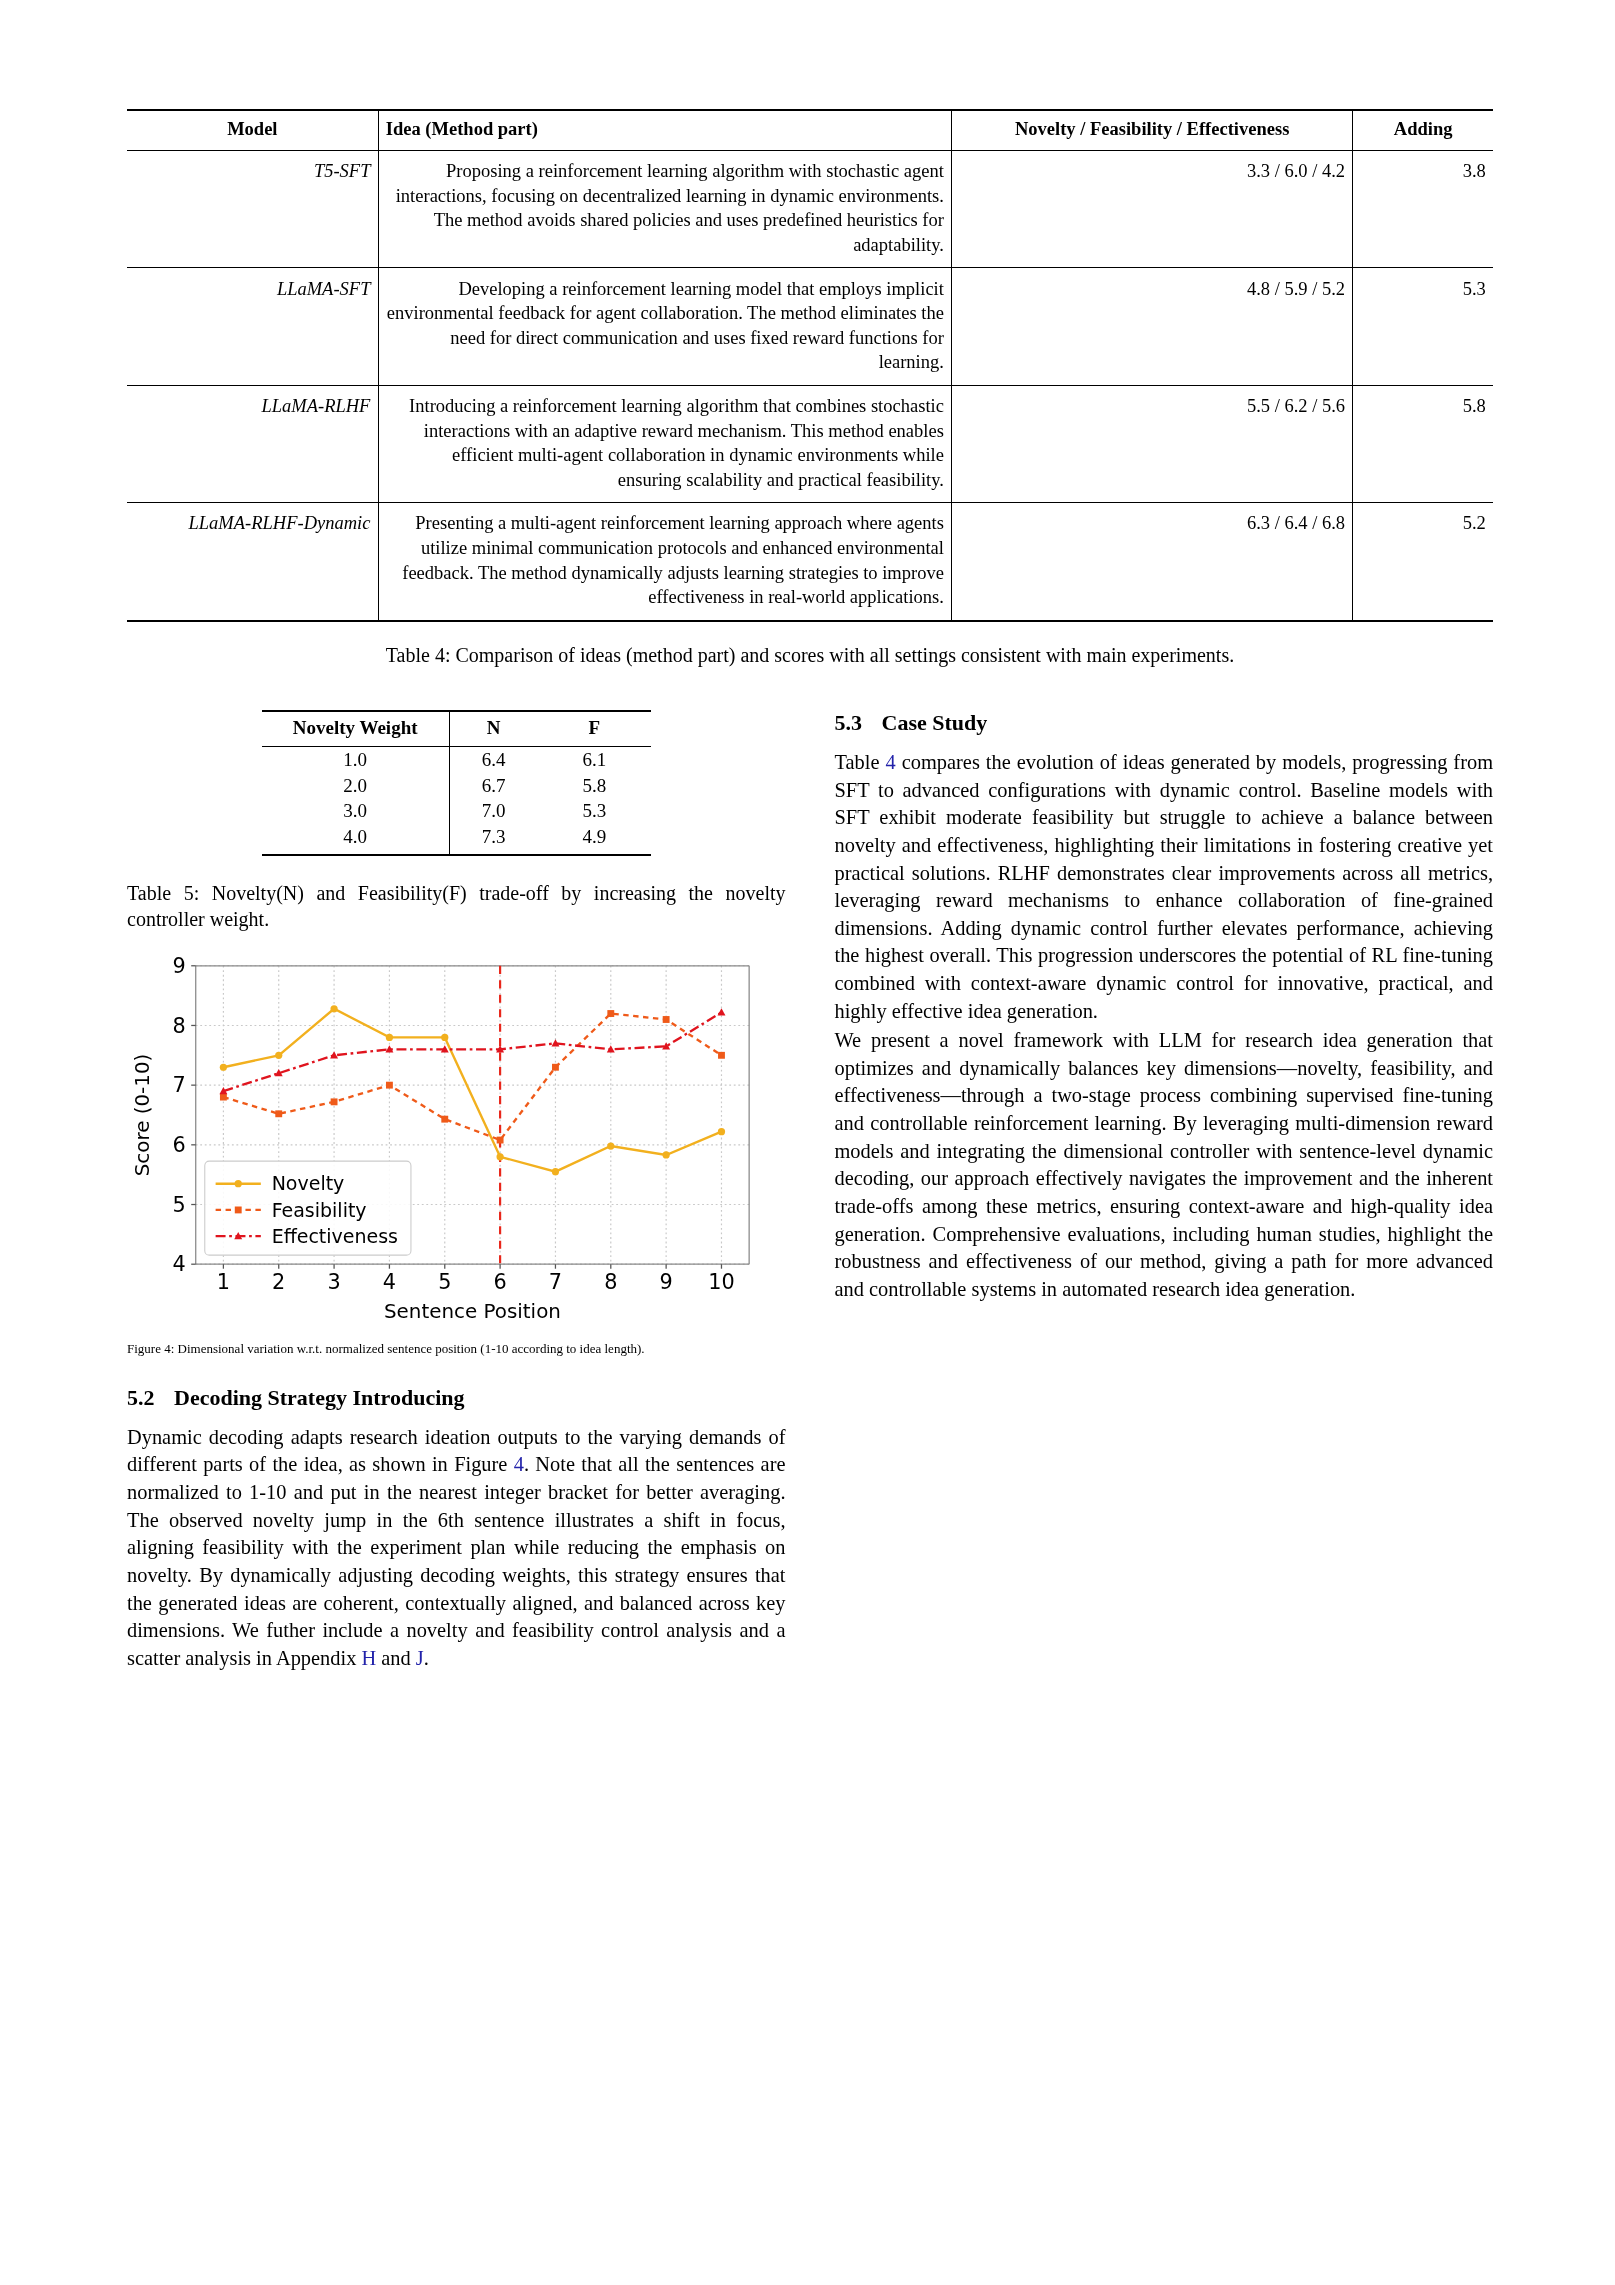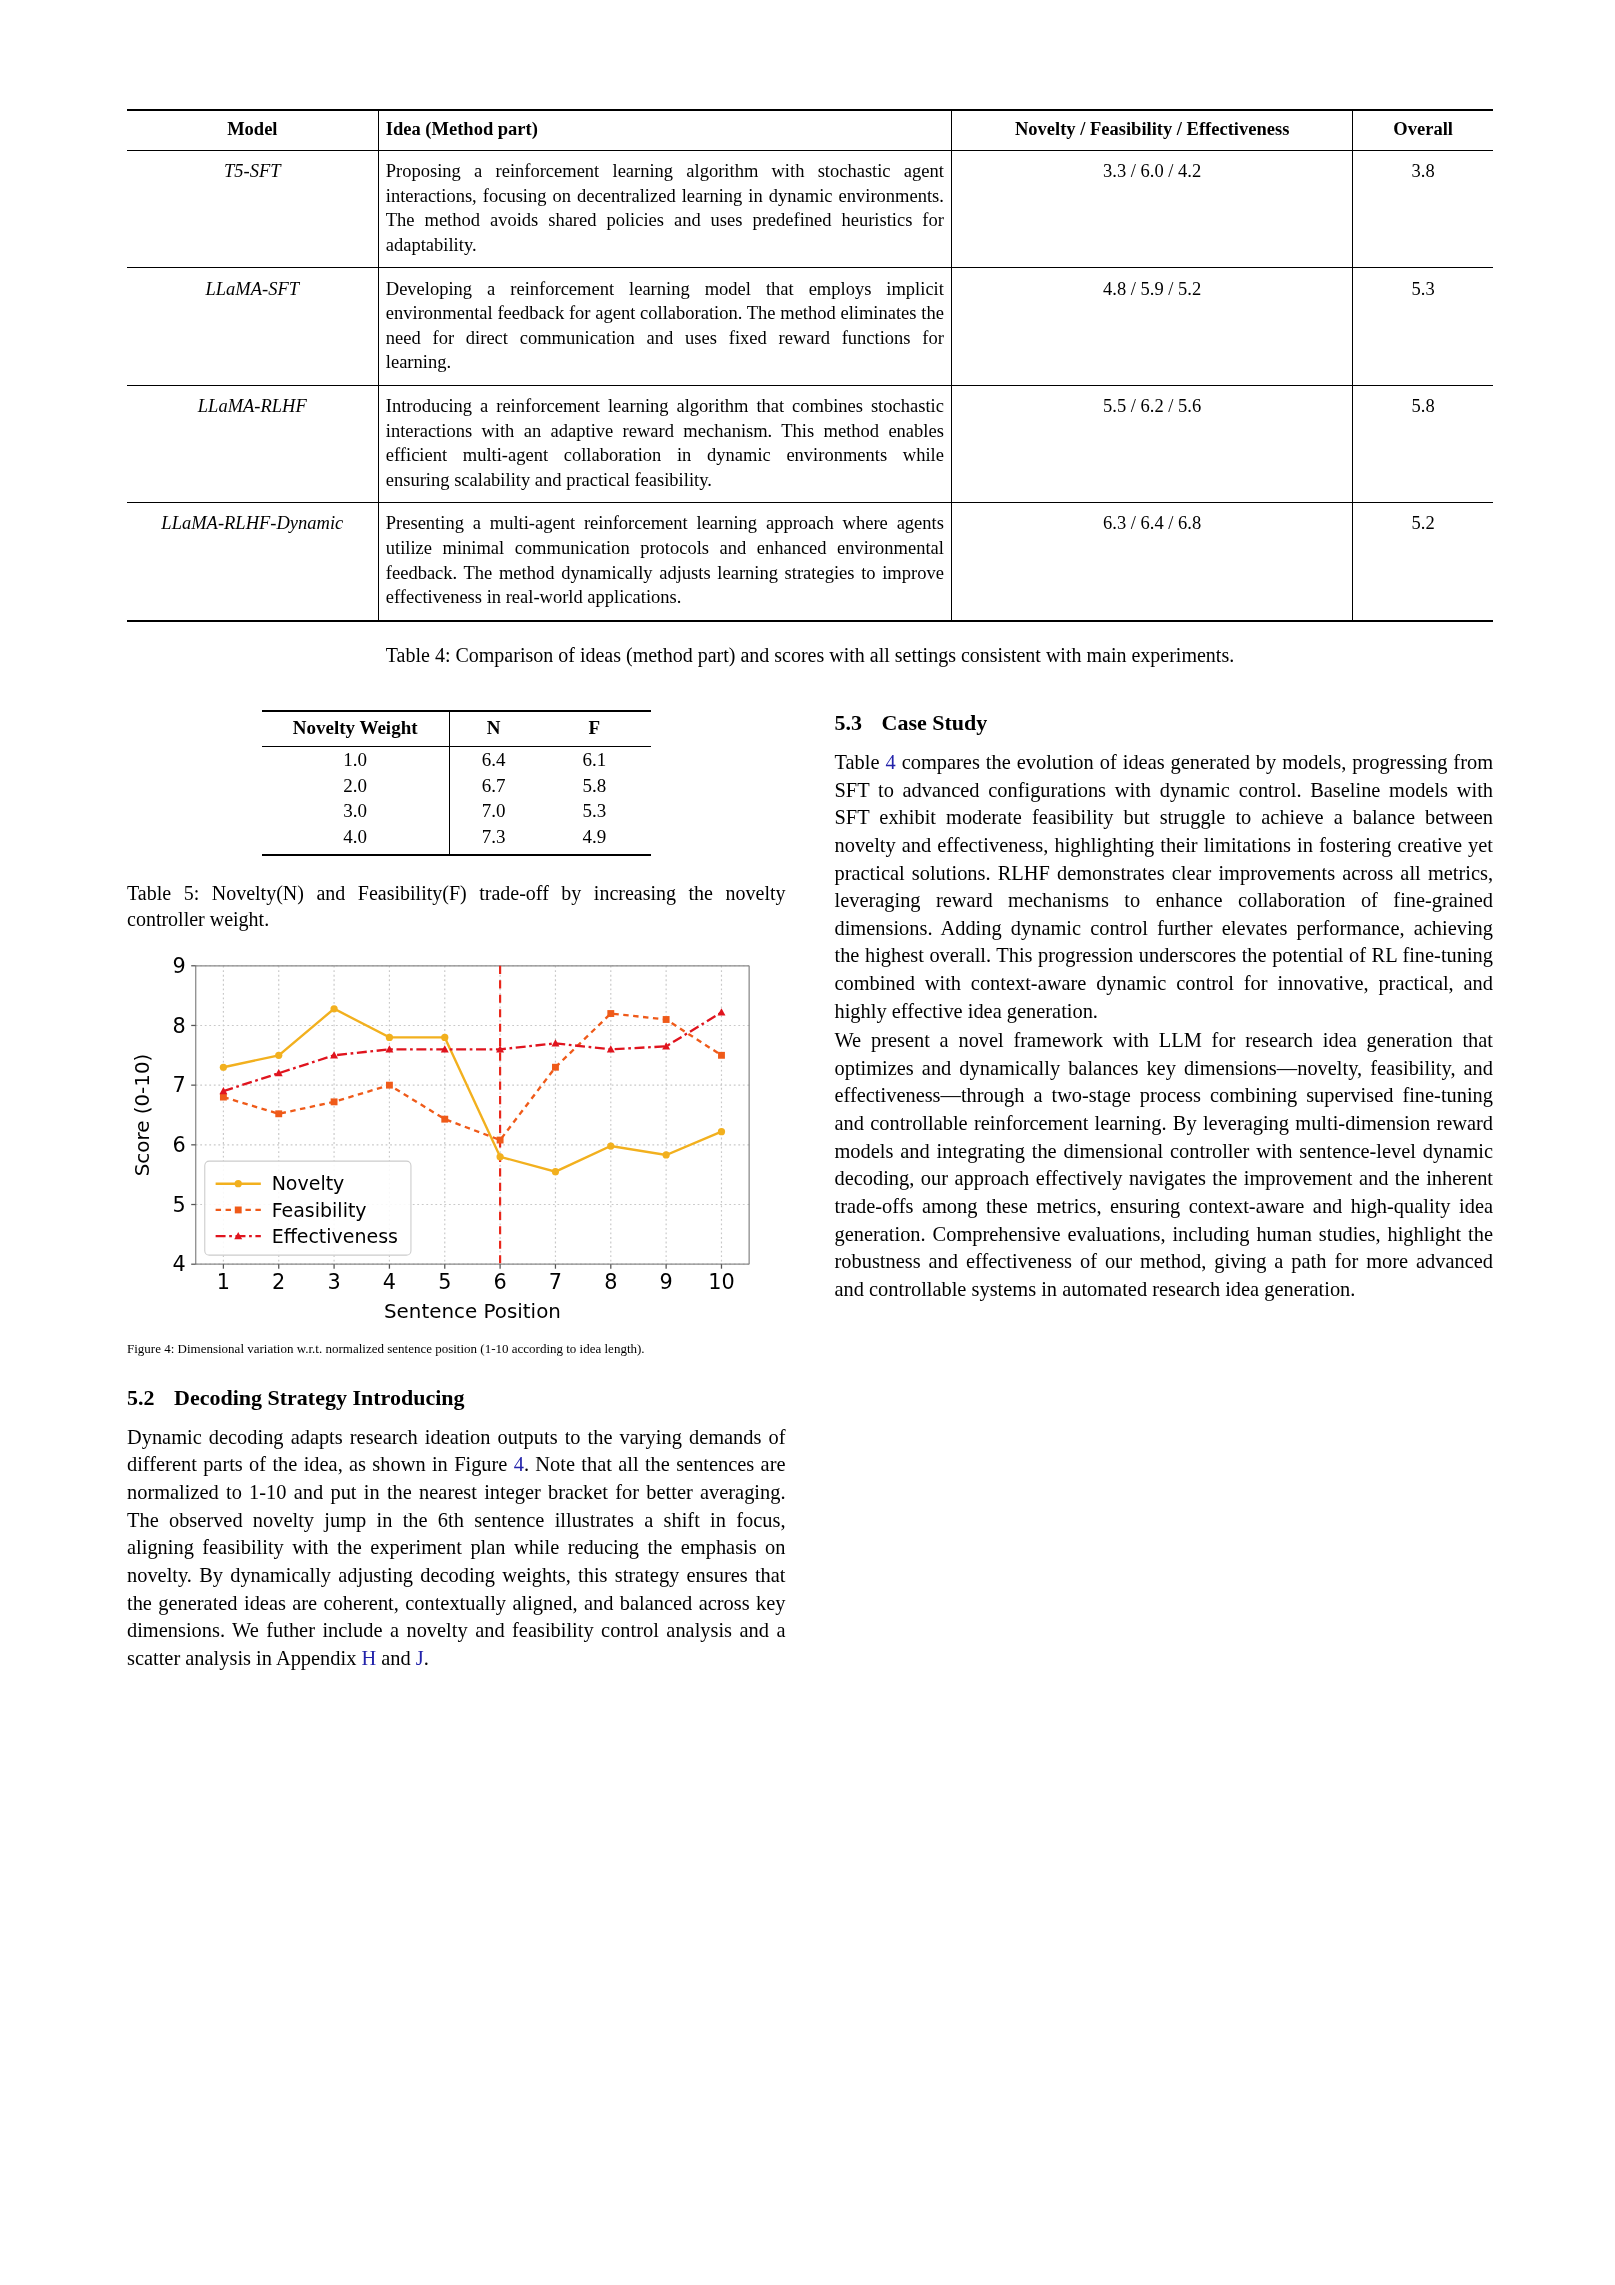--- a/index.html
+++ b/index.html
@@ -34,20 +34,21 @@
     padding: 6.3px 7.2px 8.1px 7.2px;
     vertical-align: middle;
   }
   .t4 thead tr.hdr th {
     border-top: 2.4px solid #000;
     border-bottom: 1.3px solid #000;
   }
   .t4 tbody td {
     vertical-align: top;
     padding: 8.1px 7.2px 10px 7.2px;
+    text-align: right;
   }
   .t4 tbody tr + tr td { border-top: 1.3px solid #000; }
   .t4 tbody tr:last-child td { border-bottom: 2.4px solid #000; }
   .c-model   { width: 158px; text-align: center; font-style: italic; white-space: nowrap; }
   .c-idea    { width: 434px; text-align: justify; text-justify: inter-word; border-left: 1.2px solid #000; }
   .c-scores  { width: 299px; text-align: center; border-left: 1.2px solid #000; }
   .c-overall { width: 95px; text-align: center; border-left: 1.2px solid #000; }
   .t4 th.c-idea, .t4 th.c-scores, .t4 th.c-overall { border-left: 1.2px solid #000; }
   .t4 th.c-idea { text-align: left; margin-top: 48px; }
   .t4 th.c-model { text-align: center; font-style: normal; }
@@ -132,21 +133,21 @@
 <body>
 
 <div class="page">
 
   <table class="t4">
     <thead>
       <tr class="hdr">
         <th class="c-model">Model</th>
         <th class="c-idea">Idea (Method part)</th>
         <th class="c-scores">Novelty / Feasibility / Effectiveness</th>
-        <th class="c-overall">Overall</th>
+        <th class="c-overall">Adding</th>
       </tr>
     </thead>
     <tbody>
       <tr>
         <td class="c-model">T5-SFT</td>
         <td class="c-idea">Proposing a reinforcement learning algorithm with stochastic agent interactions, focusing on decentralized learning in dynamic environments. The method avoids shared policies and uses predefined heuristics for adaptability.</td>
         <td class="c-scores">3.3 / 6.0 / 4.2</td>
         <td class="c-overall">3.8</td>
       </tr>
       <tr>

